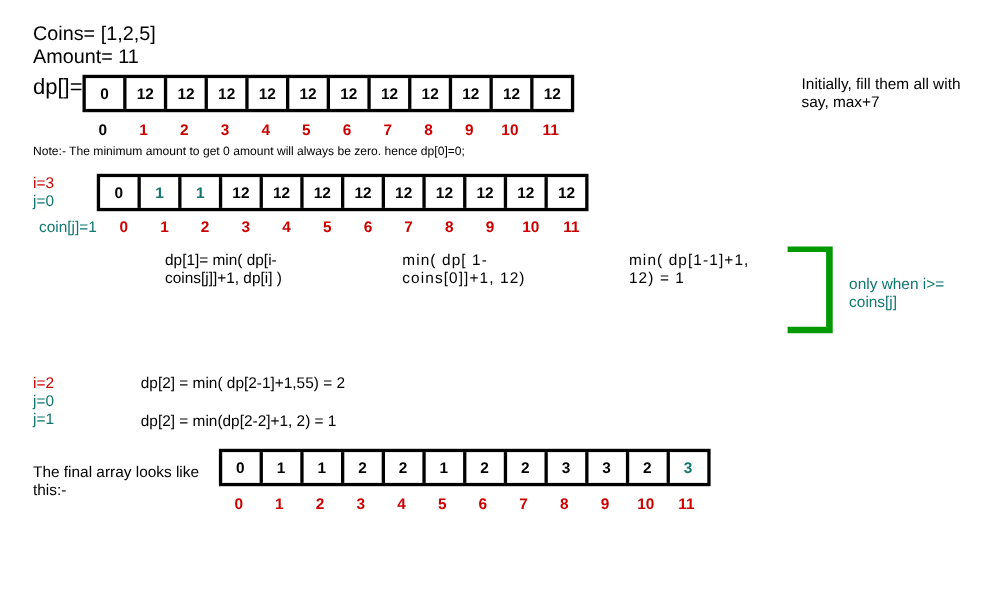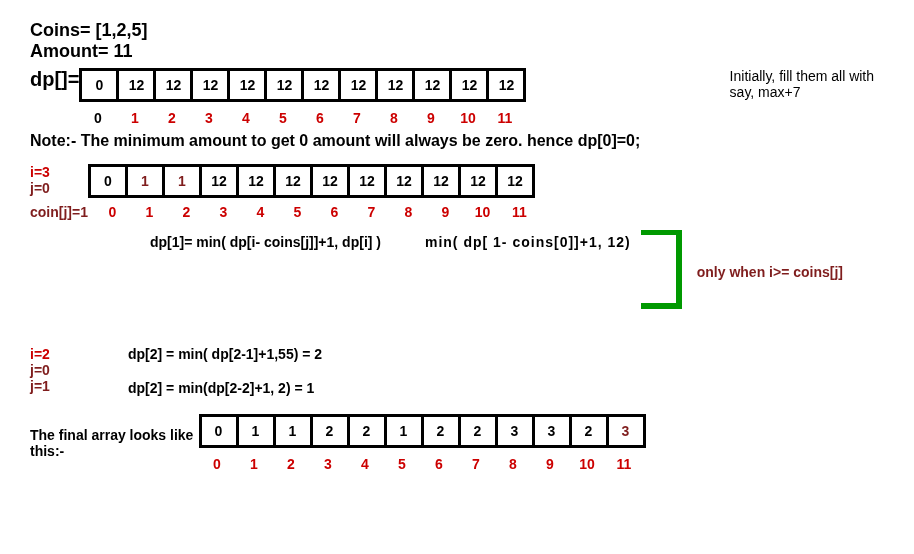--- a/index.html
+++ b/index.html
@@ -1,27 +1,27 @@
 <!DOCTYPE html>
 <html><head>
 <meta charset="utf-8">
 <style>
   html,body{margin:0;padding:0;background:#fff;font-family:Arial,Helvetica,sans-serif;font-size:14px;color:#000}
   .page{padding:20px 30px;width:914px;box-sizing:border-box}
-  .b{font-weight:bold}
+  .b{font-weight:normal}
   .red{color:#c00}
-  .green{color:#7f1d1d}
+  .green{color:#0f766e}
   .row{display:flex;align-items:flex-start;margin:4px 0}
   .cellrow{border:3px solid #000;display:inline-flex}
   .cell{border-right:3px solid #000;width:34px;height:28px;display:flex;align-items:center;justify-content:center;font-weight:bold}
   .cell:last-child{border-right:none}
   .idx{display:inline-flex}
   .idxc{width:37px;text-align:center;font-weight:bold}
   .wide{letter-spacing:1px}
-  .small{font-size:16px}
+  .small{font-size:11px}
   .bracket-row{display:flex;align-items:flex-start;margin-left:120px;margin-top:10px}
   .bracket-col{display:flex;}
   svg.bracket{flex:none;margin-left:8px;margin-top:-4px}
 </style>
 </head>
 <body>
 
 <div class="page">
 
   <div class="b" style="font-size:18px">Coins= [1,2,5]</div>
@@ -101,20 +101,21 @@
             <div class="idxc red">11</div>
           </div>
       </div>
     </div>
   </div>
 
   <div class="bracket-row">
     <div class="bracket-col">
       <div class="b">dp[1]= min( dp[i- coins[j]]+1, dp[i] )</div>
       <div class="b wide" style="margin-left:44px">min( dp[ 1- coins[0]]+1, 12)</div>
+      <div class="b wide" style="margin-left:48px">min( dp[1-1]+1, 12) = 1</div>
     </div>
     <svg class="bracket" width="50" height="80">
       <path d="M2 2 L40 2 L40 76 L2 76" fill="none" stroke="#090" stroke-width="6"></path>
     </svg>
     <div class="green b" style="align-self:center;margin-left:8px">only when i&gt;= coins[j]</div>
   </div>
 
   <div class="row" style="margin-top:36px">
     <div style="width:58px">
       <div class="red b">i=2</div>

